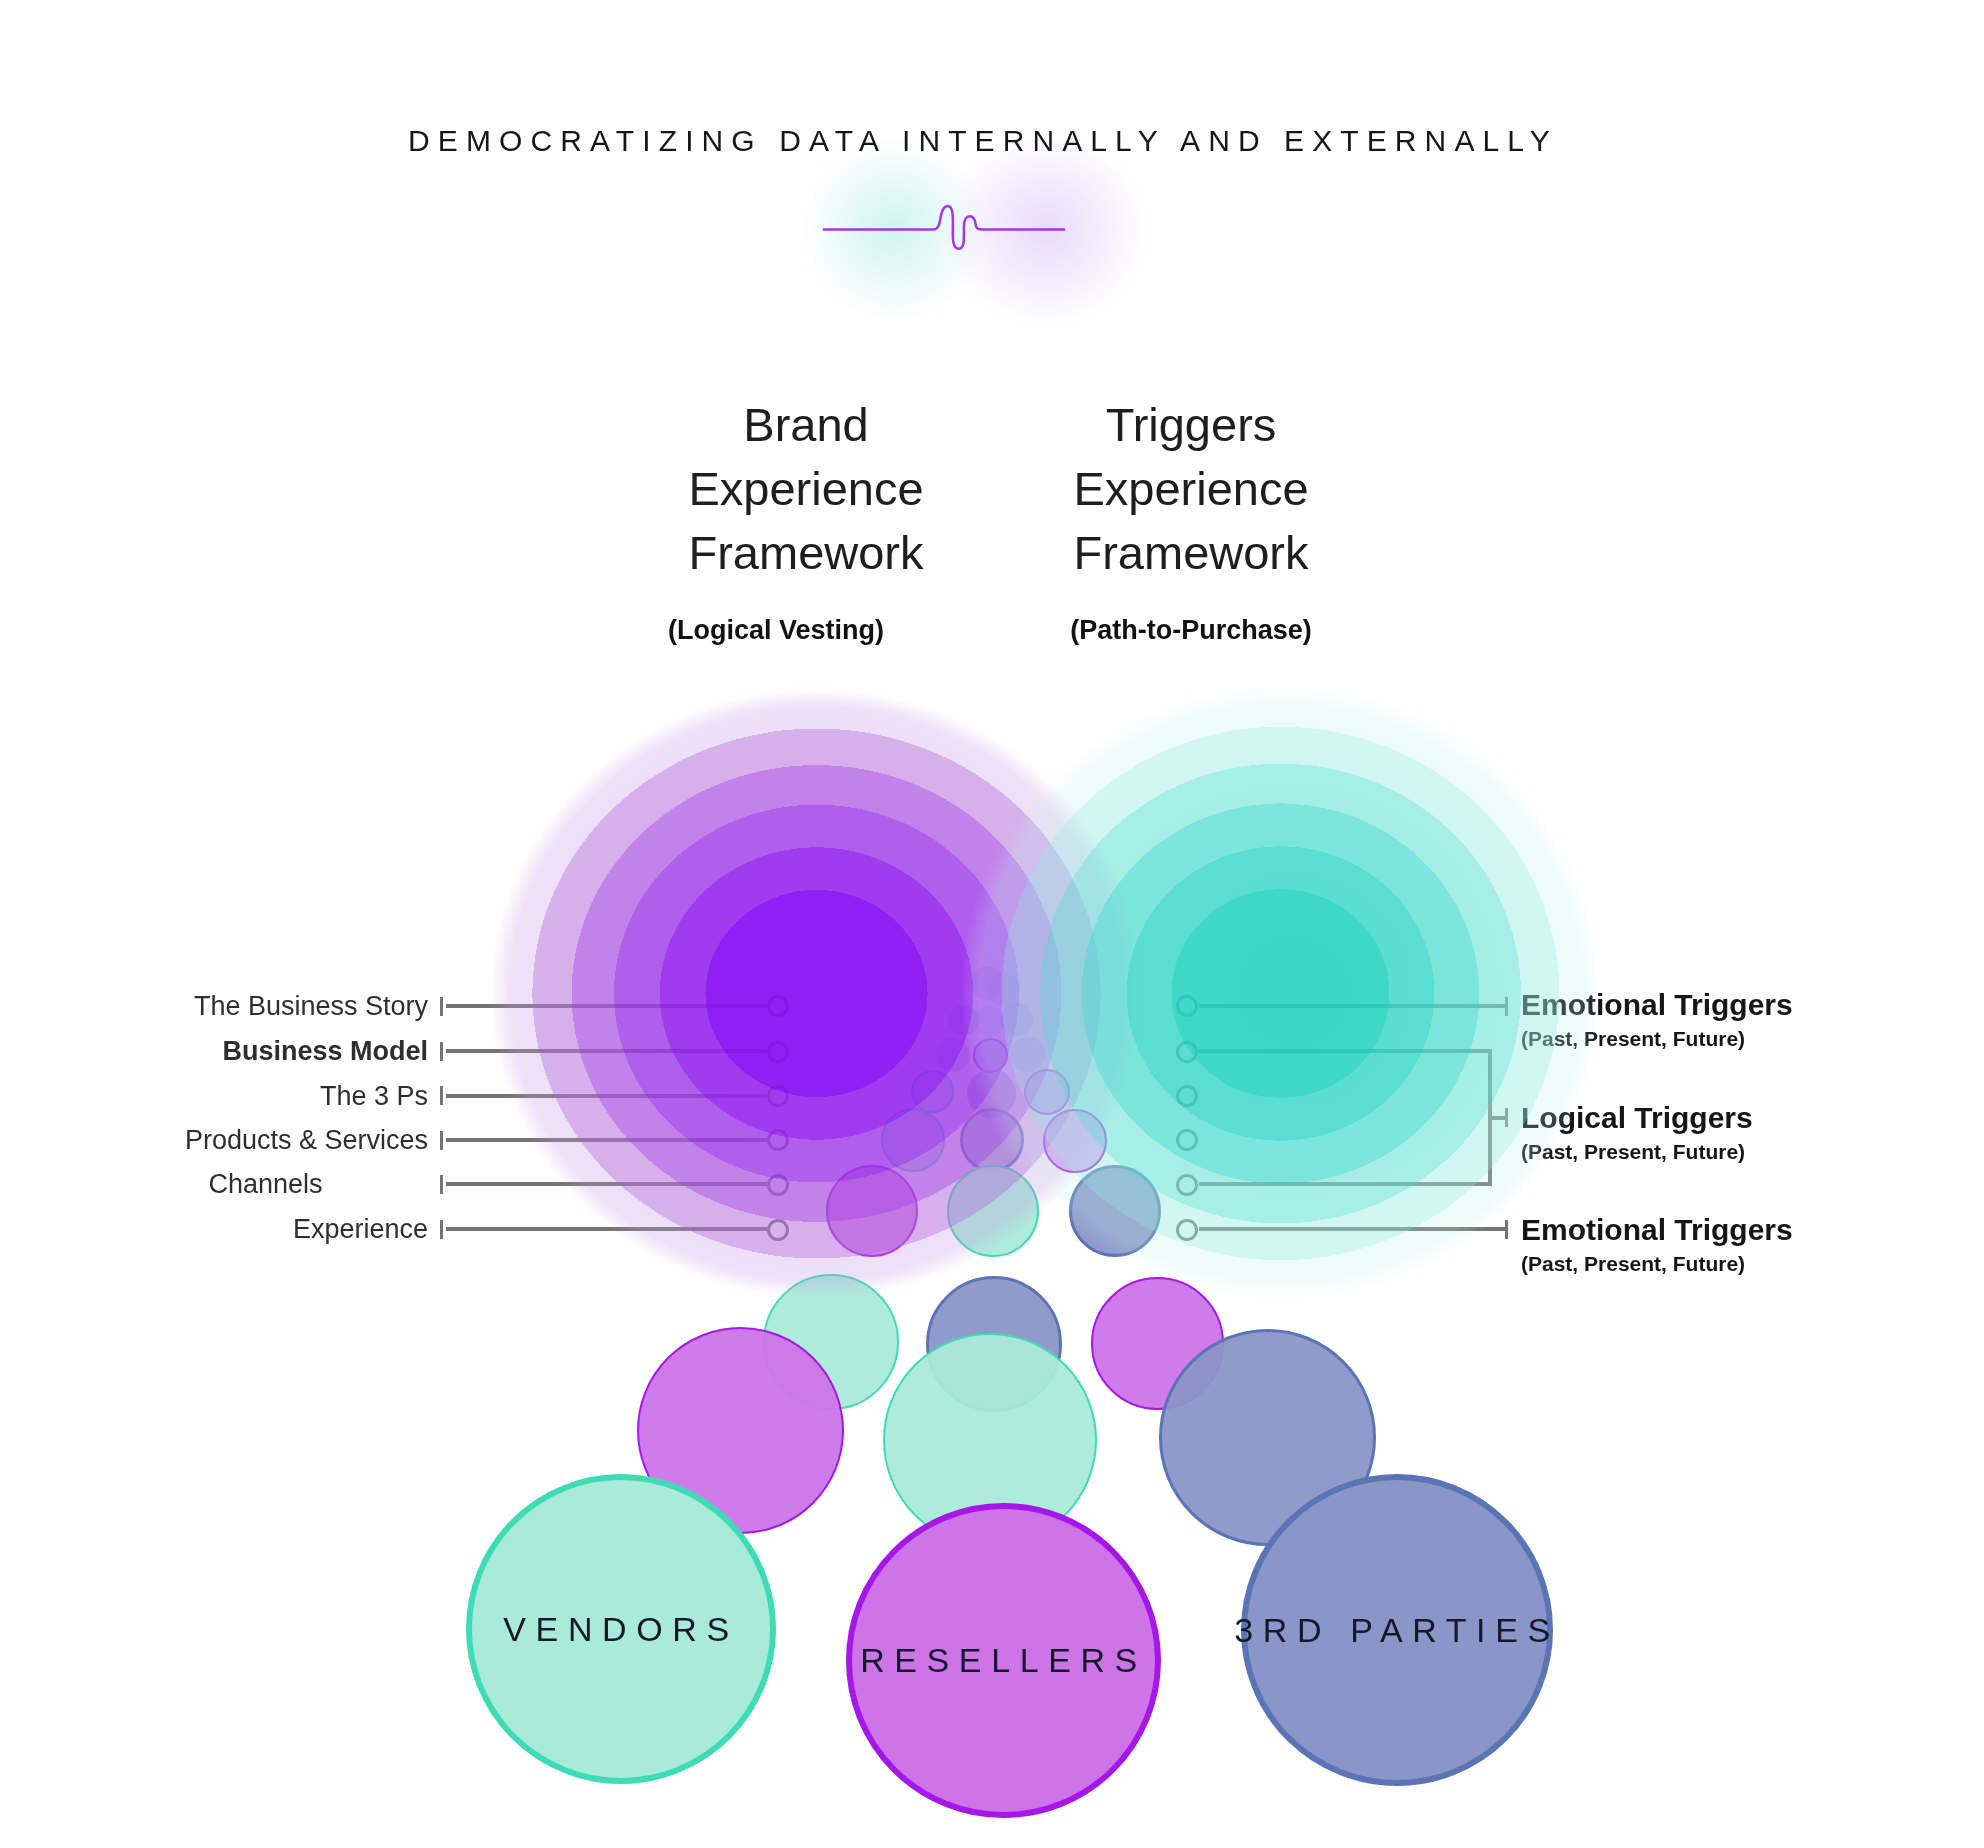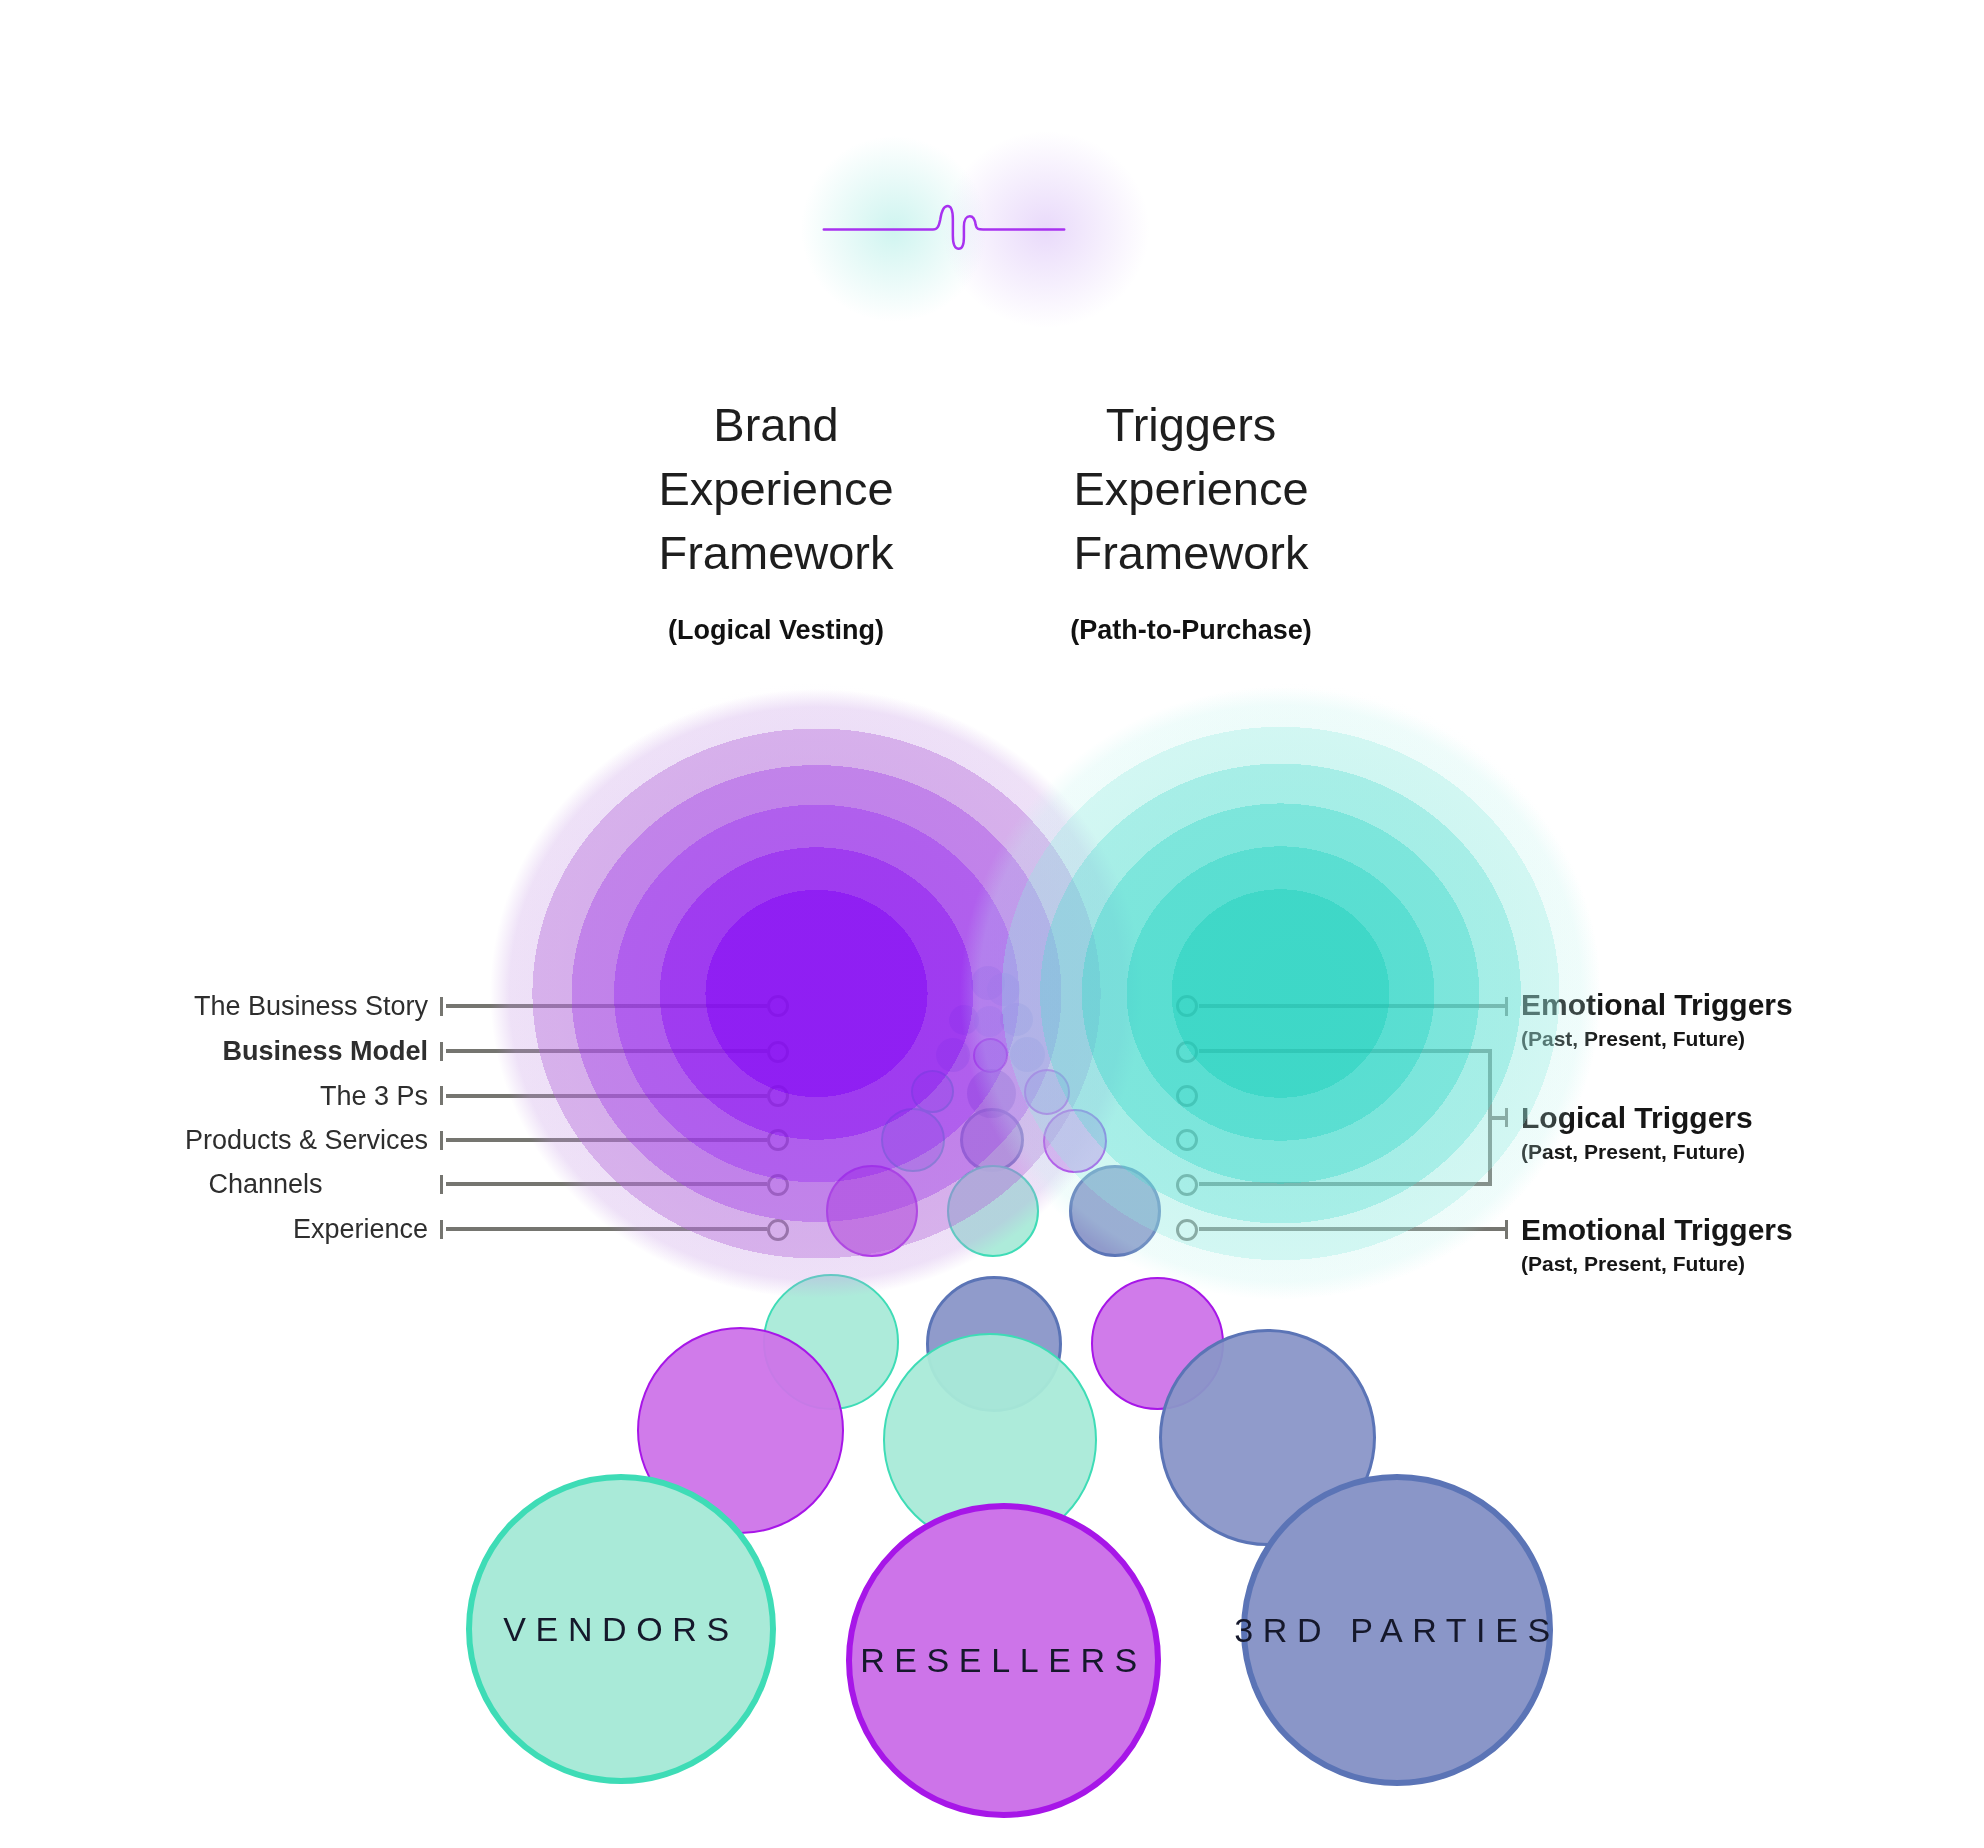--- a/index.html
+++ b/index.html
@@ -20,21 +20,21 @@
     background:radial-gradient(closest-side,rgba(135,228,215,0.28),rgba(135,228,215,0) 72%);}
   
   .main-title{
     position:absolute;left:0;top:124px;width:1966px;text-align:center;
     font-size:30px;letter-spacing:8.1px;font-weight:400;color:#161616;white-space:nowrap;
   }
   
   .squiggle{position:absolute;left:822px;top:200px;width:244px;height:59px;}
   
   .col-head{position:absolute;width:414px;text-align:center;font-size:47px;line-height:64px;font-weight:400;color:#1e1e1e;}
-  .col-head-brand{left:569px;top:393px;}
+  .col-head-brand{left:599px;top:393px;}
   .col-head-customer{left:984px;top:393px;}
   .col-sub{position:absolute;width:414px;text-align:center;font-size:27px;font-weight:700;color:#111;}
   .col-sub-brand{left:569px;top:615px;}
   .col-sub-customer{left:984px;top:615px;}
   
   .blob{position:absolute;border-radius:50%;pointer-events:none;}
   .blob-purple{left:490px;top:689px;width:653px;height:609px;
     background:radial-gradient(closest-side,
       rgba(136,16,242,0.93) 0 34%,
       rgba(147,35,238,0.88) 34% 48%,
@@ -90,20 +90,21 @@
 </head>
 <body>
 
 <div class="stage">
 
   <div class="glow glow-squiggle-teal"></div>
   <div class="glow glow-squiggle-purple"></div>
   <div class="glow halo-purple"></div>
   <div class="glow halo-teal"></div>
 
+  <div class="main-title">DEMOCRATIZING DATA INTERNALLY AND EXTERNALLY</div>
 
   <svg class="squiggle" viewBox="0 0 330 80">
     <path d="M2 40 H150 C156 40 158 36 160 26 C162 12 166 8 170 8 C175 8 177 14 177 26 L177 48 C177 60 180 66 185 66 C190 66 192 60 192 50 L192 36 C192 26 196 22 200 22 C204 22 207 26 208 34 C209 40 212 40 218 40 H328" fill="none" stroke="#a832f0" stroke-width="3.4" stroke-linecap="round"></path>
   </svg>
 
   <div class="col-head col-head-brand">
     <div>Brand</div>
     <div>Experience</div>
     <div>Framework</div>
   </div>

